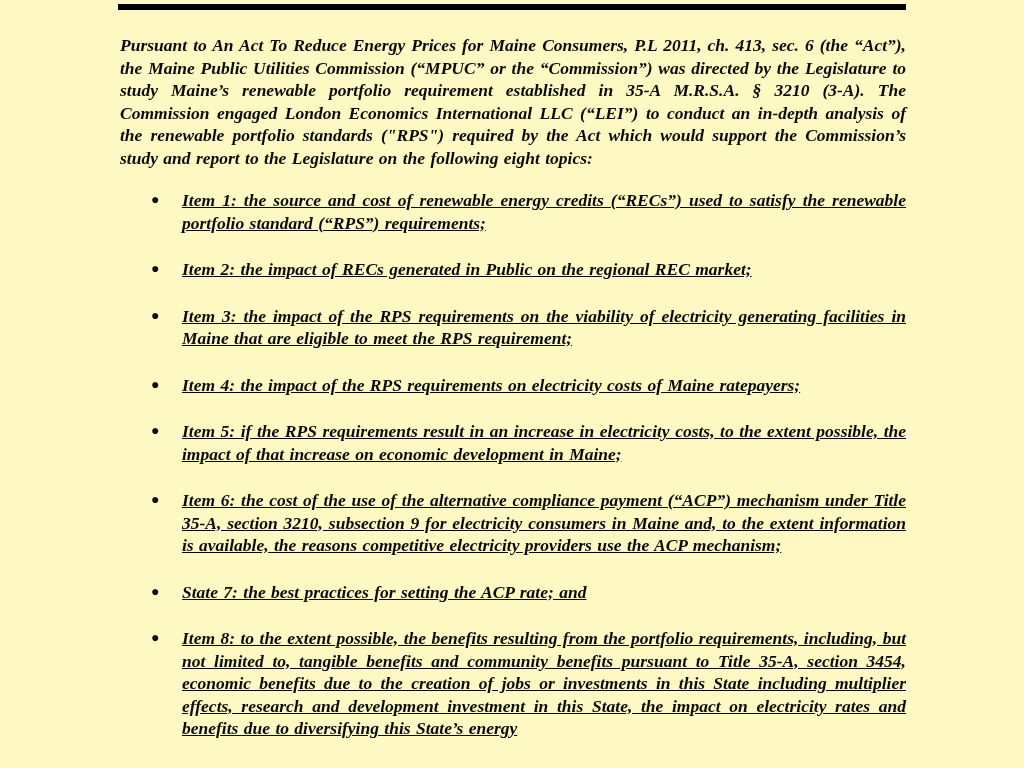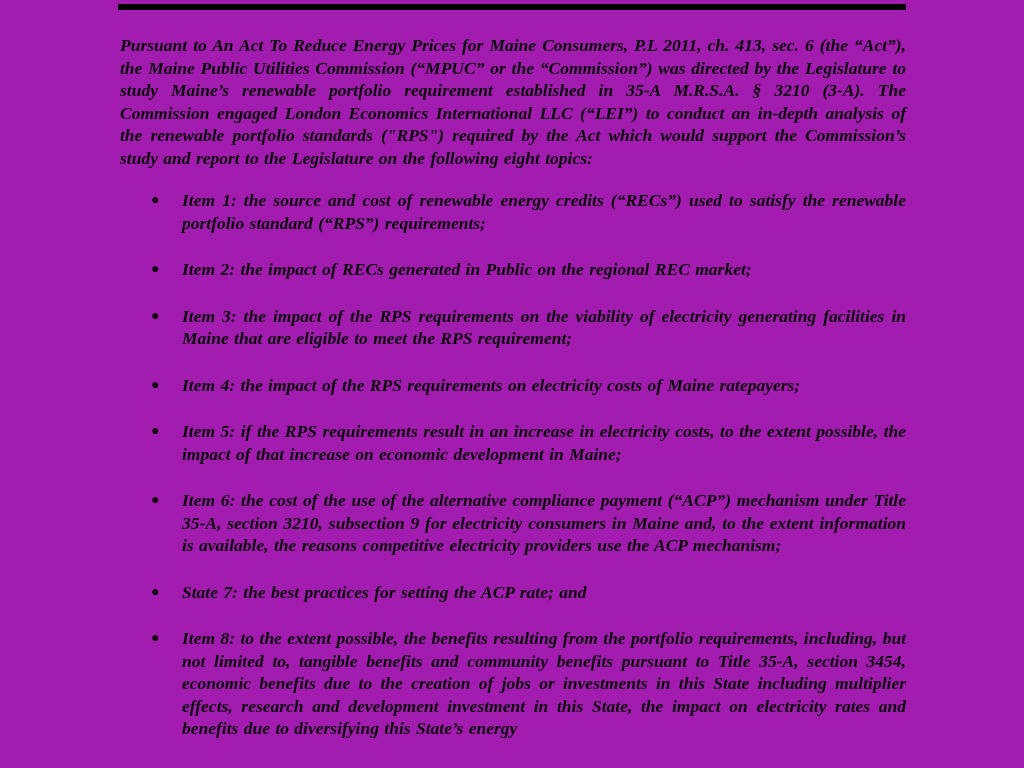--- a/index.html
+++ b/index.html
@@ -4,21 +4,21 @@
 <style>
   html, body {
     margin: 0;
     padding: 0;
     background: #ffffff;
   }
   .page {
     position: relative;
     width: 1024px;
     height: 768px;
-    background: #a21caf;
+    background: #fef9c3;
     overflow: hidden;
     font-family: "Liberation Serif", serif;
     font-style: italic;
     font-weight: bold;
     color: #0a0a0a;
   }
   .top-rule {
     position: absolute;
     left: 118px;
     top: 4px;
@@ -58,20 +58,21 @@
     box-sizing: border-box;
     padding-left: 31px;
     font-size: 14px;
     line-height: 22.5px;
     font-style: normal;
   }
   .item-text {
     flex: 1 1 auto;
     text-align: justify;
     word-spacing: 1px;
+    text-decoration: underline;
   }
 </style>
 </head>
 <body>
 
 <div class="page">
   <div class="top-rule"></div>
   <div class="content">
     <p class="intro">Pursuant to An Act To Reduce Energy Prices for Maine Consumers, P.L 2011, ch. 413, sec. 6 (the “Act”), the Maine Public Utilities Commission (“MPUC” or the “Commission”) was directed by the Legislature to study Maine’s renewable portfolio requirement established in 35-A M.R.S.A. § 3210 (3-A).  The Commission engaged London Economics International LLC (“LEI”) to conduct an in-depth analysis of the renewable portfolio standards ("RPS") required by the Act which would support the Commission’s study and report to the Legislature on the following eight topics:</p>
     <ul class="items">

